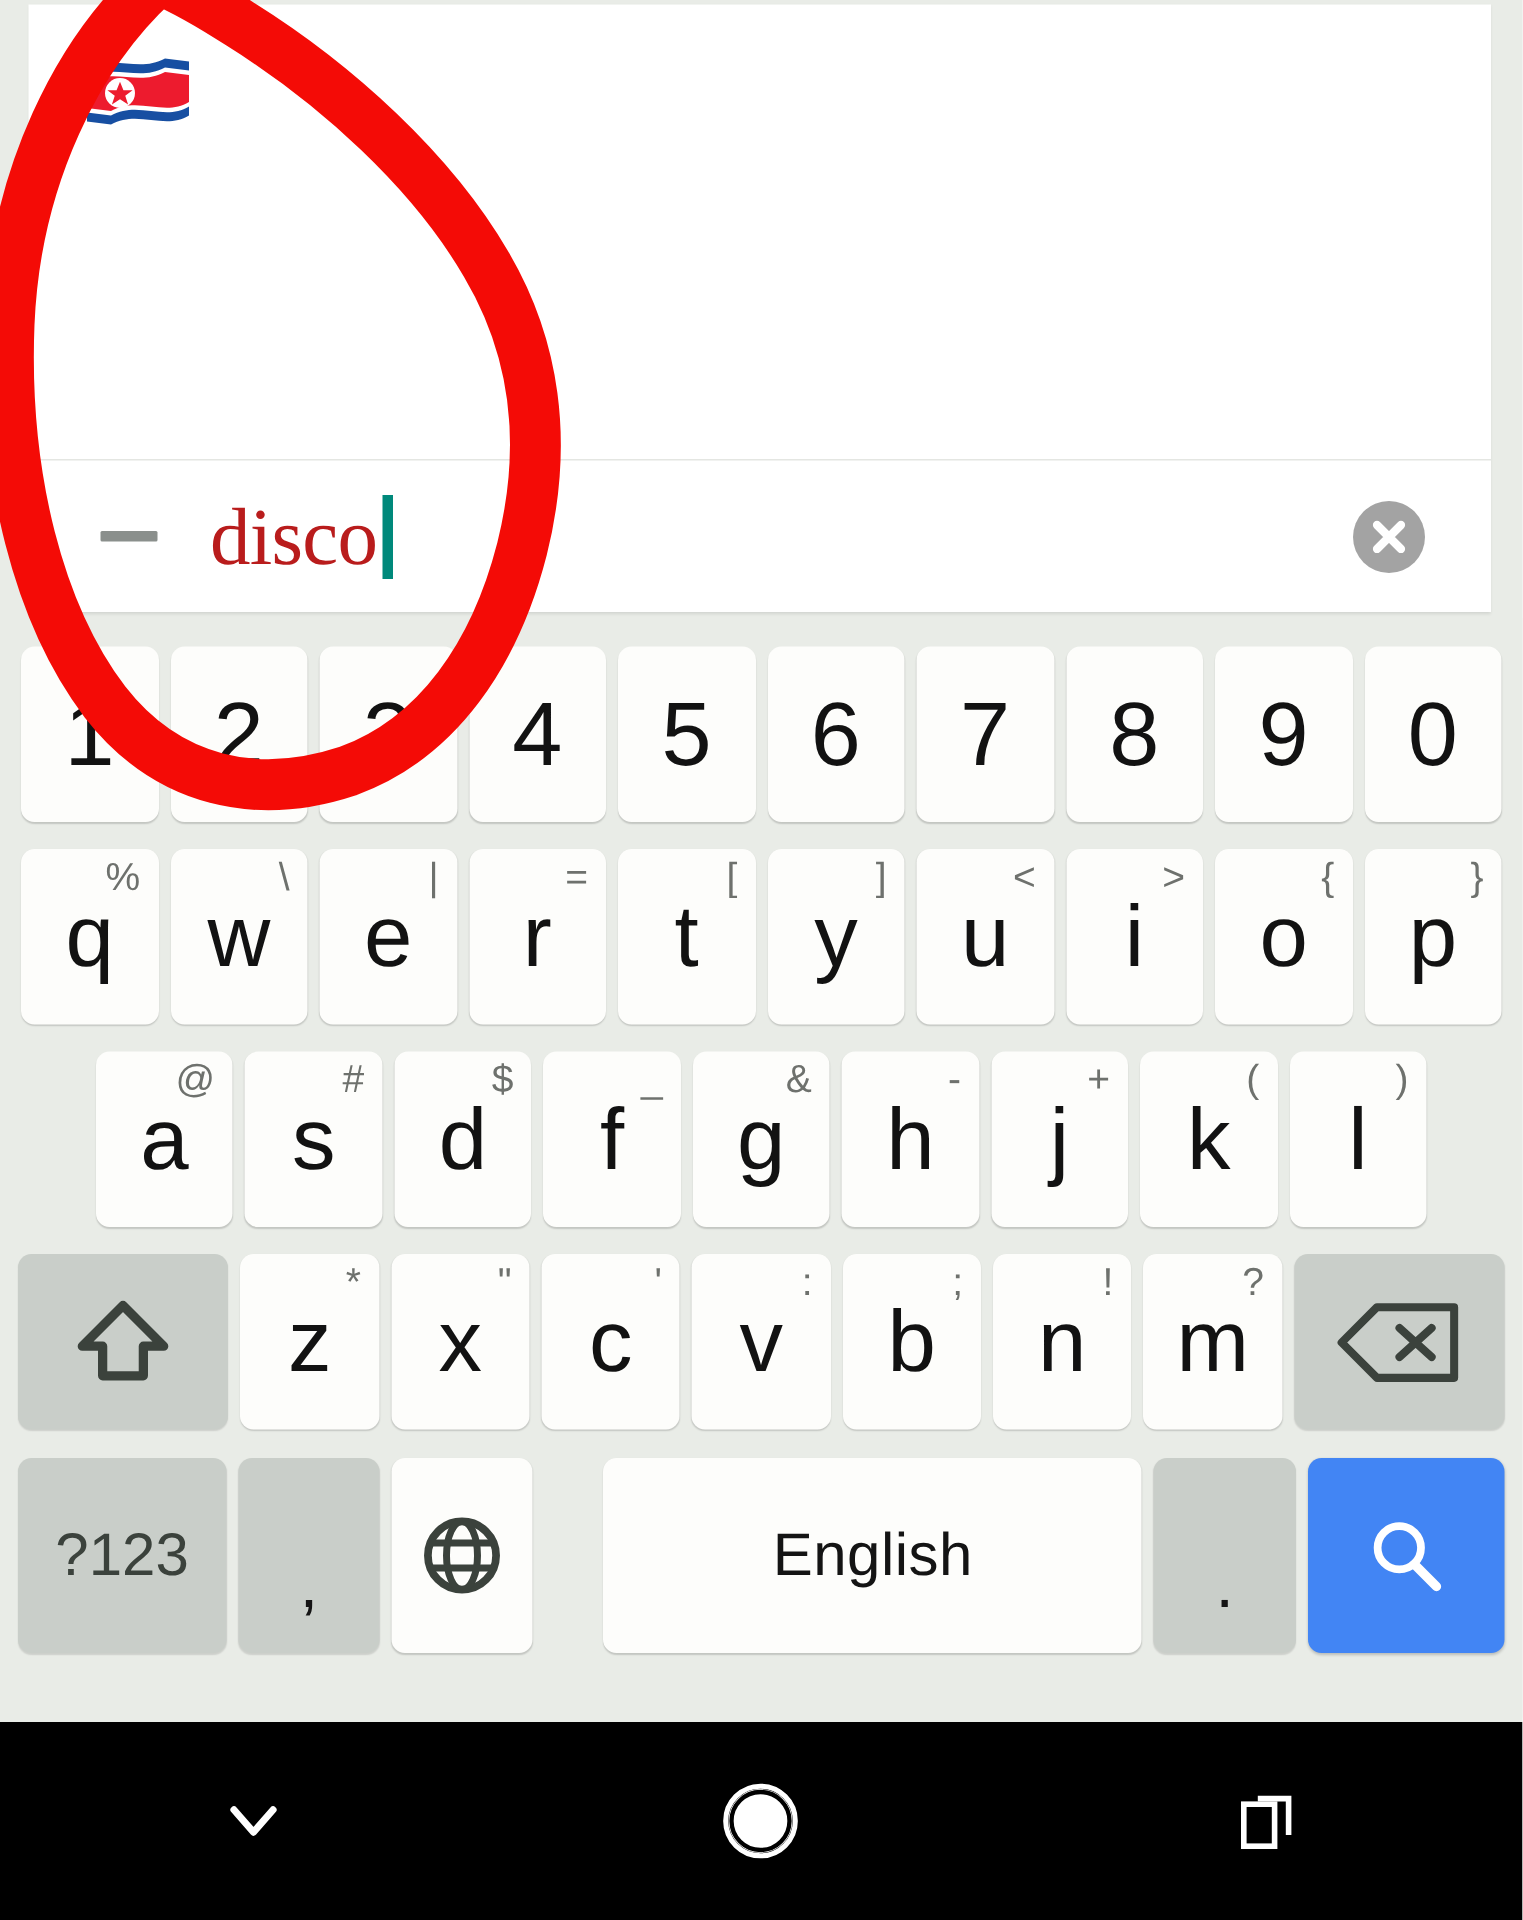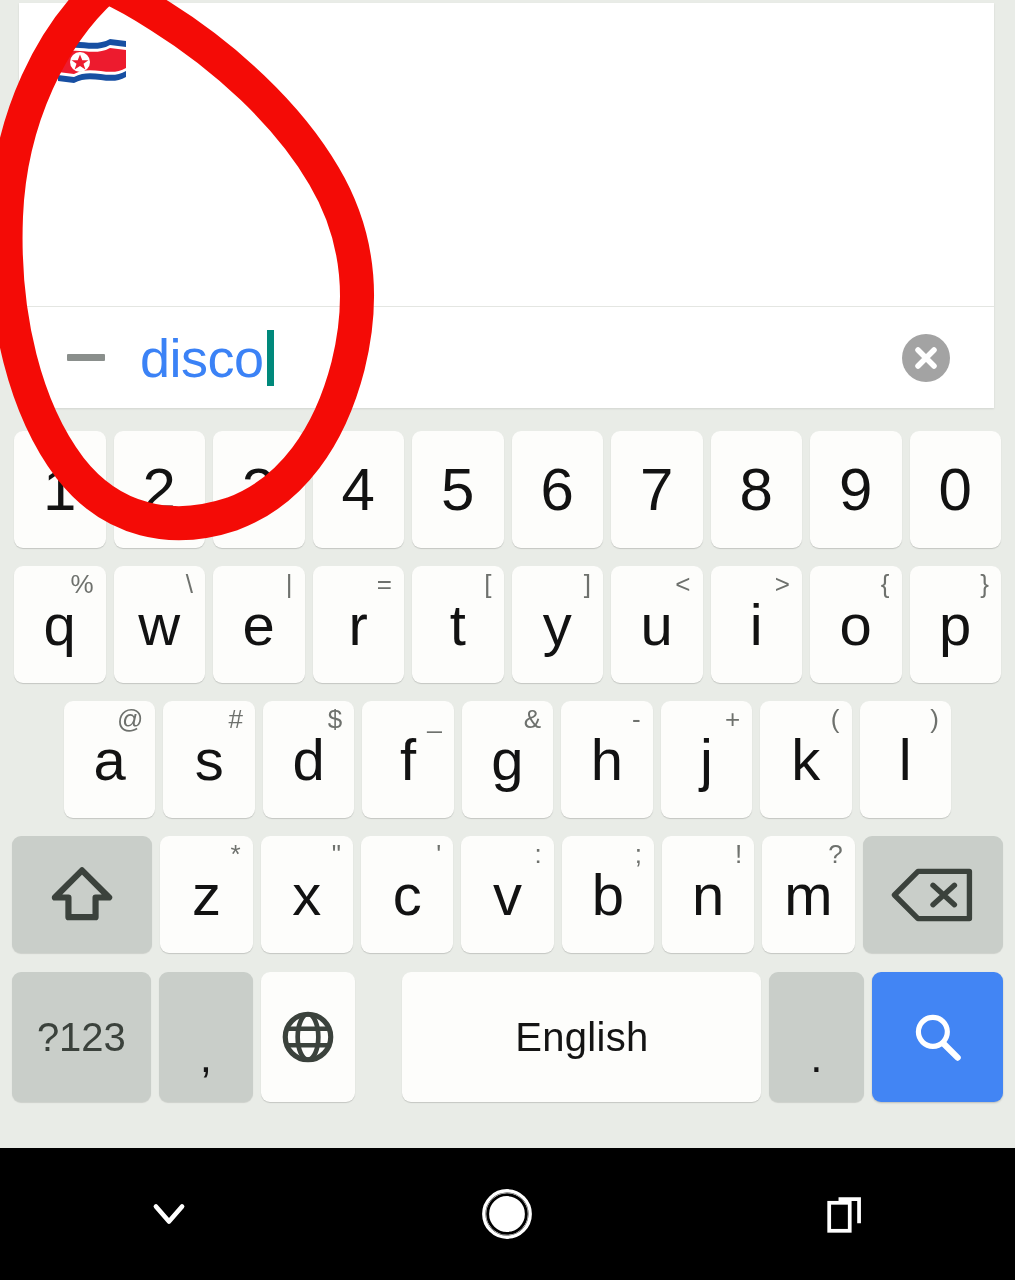--- a/index.html
+++ b/index.html
@@ -81,24 +81,24 @@
   .input-text-wrap {
     display: flex;
     align-items: center;
     margin-left: 35px;
     flex: 1;
     min-width: 0;
   }
 
   .input-value {
     font-size: 54px;
-    color: #3b82f6;
+    color: #b91c1c;
     letter-spacing: -0.5px;
     line-height: 1;
-    font-family: Liberation Sans, sans-serif;
+    font-family: Liberation Serif, serif;
     text-align: center;
   }
 
   .text-caret {
     width: 7px;
     height: 56px;
     background: #00897b;
     margin-left: 3px;
     flex: none;
   }

